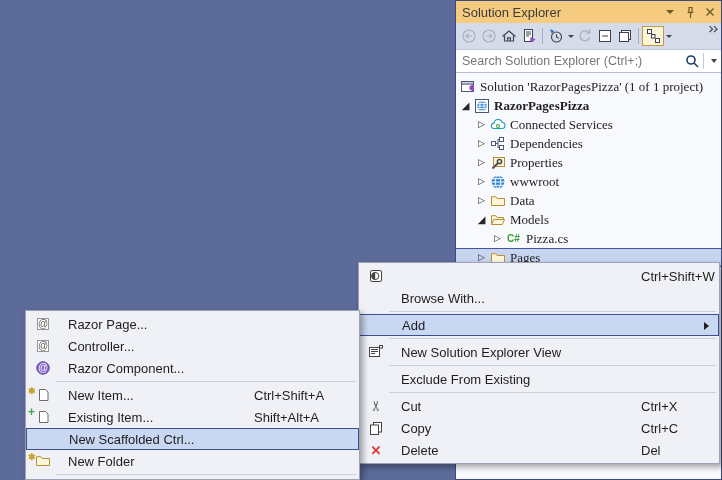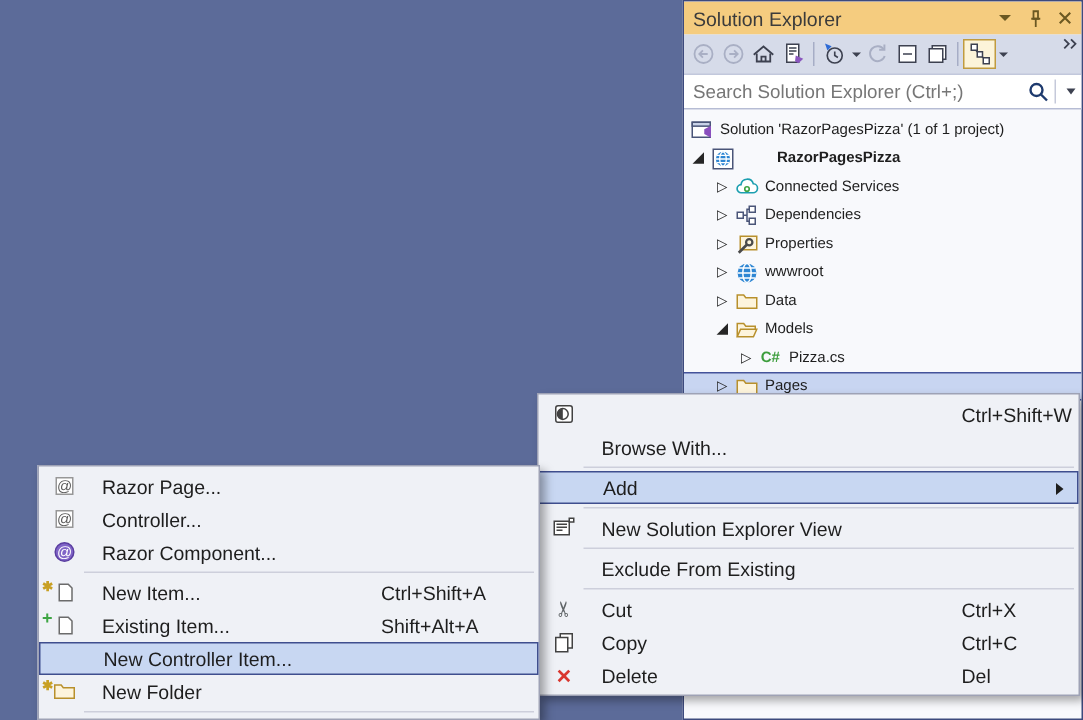--- a/index.html
+++ b/index.html
@@ -32,22 +32,22 @@
   .s-drop{width:14px;display:flex;justify-content:center;}
   .s-drop i{width:0;height:0;border-left:3.5px solid transparent;border-right:3.5px solid transparent;border-top:4px solid #3D4150;}
 
   
   .tree{padding-top:4px;}
   .trow{height:19px;display:flex;align-items:center;box-sizing:border-box;white-space:nowrap;cursor:default;}
   .trow.sel{background:#C8D5F1;border-top:1px solid #44539A;border-bottom:1px solid #44539A;}
   .exp{width:15px;flex:none;text-align:center;font-size:9px;line-height:19px;color:#262626;}
   .exp.e{font-size:10px;}
   .ic16{width:17px;height:16px;flex:none;margin-right:4px;position:relative;display:flex;align-items:center;justify-content:center;}
-  .tlbl{font-size:10px;color:#1E1E1E;}
-  .bold{font-weight:bold;margin-left:24px;}
+  .tlbl{font-size:13px;color:#1E1E1E;font-family:Liberation Serif, serif;}
+  .bold{font-weight:bold;}
   .cs{color:#3D9E3D;font-weight:700;font-size:10px;letter-spacing:0;}
 
   
   .menu{position:absolute;background:#EFF1F6;border:1px solid #9EA2B5;box-sizing:border-box;
         padding:2px 0;box-shadow:3px 3px 6px rgba(0,0,0,.35);}
   .cm{left:358px;top:262px;width:362px;}
   .sm{left:25px;top:310px;width:335px;z-index:5;}
   .mi{position:relative;height:22px;display:flex;align-items:center;cursor:default;}
   .mi .ic{width:26px;height:18px;margin-left:4px;flex:none;display:flex;align-items:center;justify-content:center;position:relative;}
   .mi .lbl{margin-left:12px;white-space:nowrap;}
@@ -424,21 +424,21 @@
           <path d="M4.5 2.5h6l2.5 2.5v8.5H4.5z" fill="#fff" stroke="#6B6B6B"></path>
         </svg>
         <span class="badge plus tl"></span>
       </span>
       <span class="lbl">Existing Item...</span>
       <span class="sc">Shift+Alt+A</span>
     </div>
 
     <div class="mi hl">
       <span class="ic"></span>
-      <span class="lbl">New Controller Item...</span>
+      <span class="lbl">New Scaffolded Ctrl...</span>
     </div>
 
     <div class="mi">
       <span class="ic">
         <svg width="16" height="16" viewBox="0 0 16 16">
           <path d="M1.5 12.5V3.7h4.3l1.4 1.8h7.3v7z" fill="#FDF4DC" stroke="#B8902C"></path>
         </svg>
         <span class="badge star tl"></span>
       </span>
       <span class="lbl">New Folder</span>

